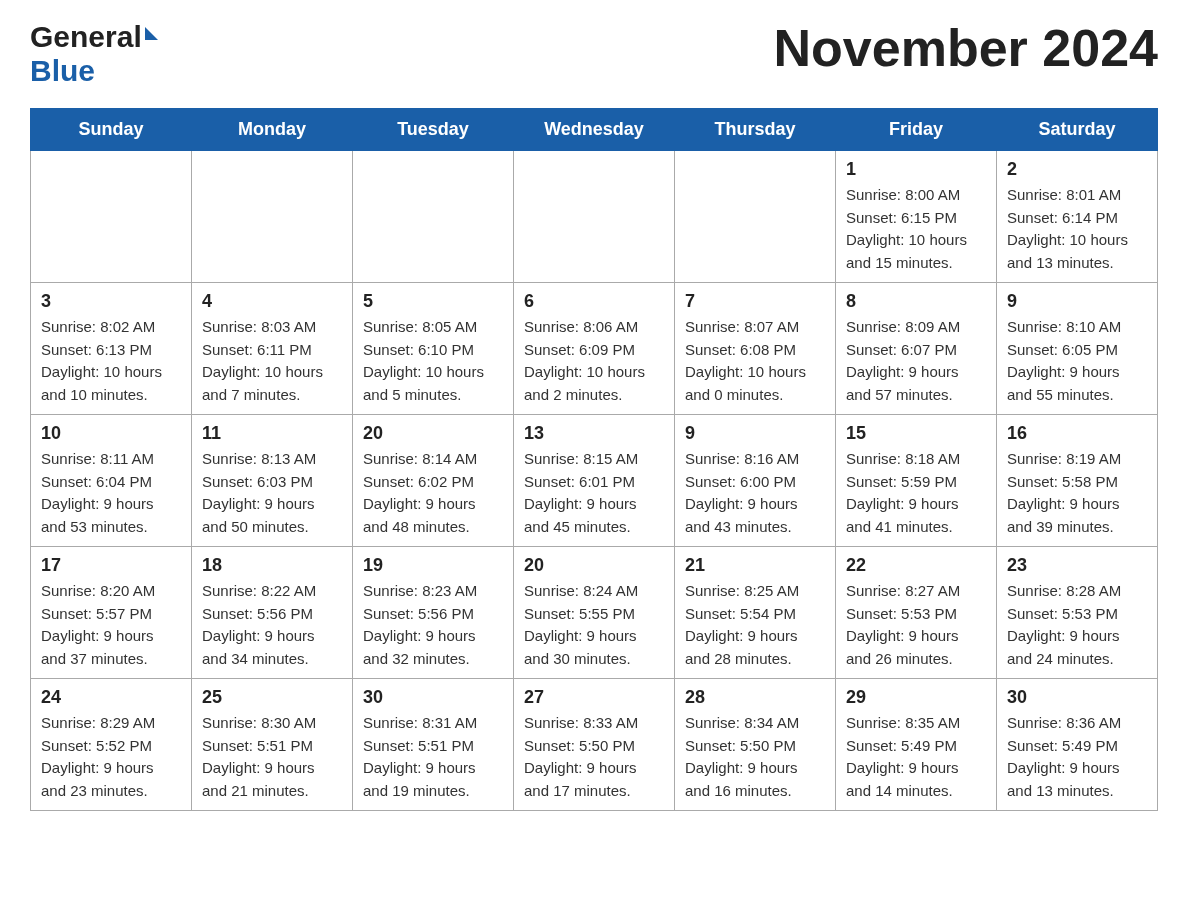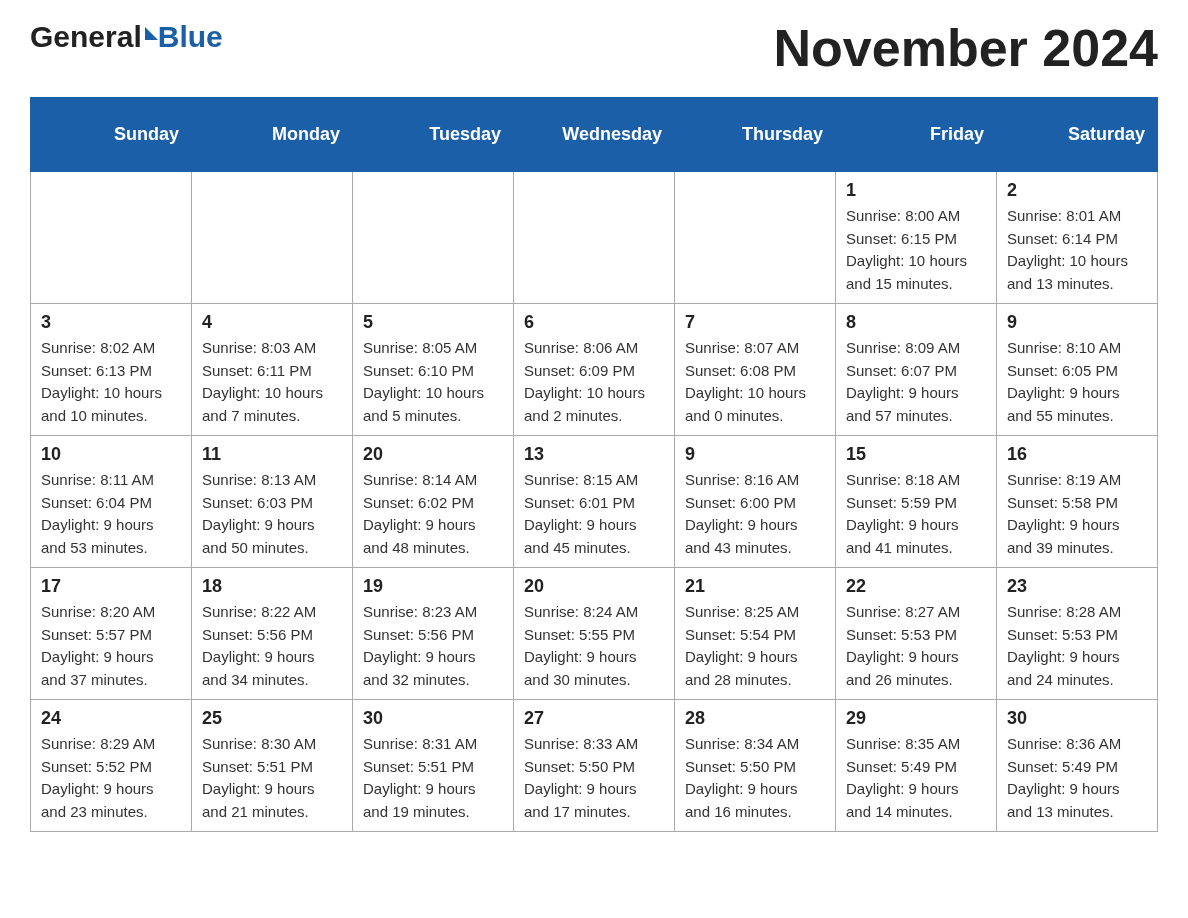--- a/index.html
+++ b/index.html
@@ -12,21 +12,21 @@
       padding: 20px 30px;
     }
     .header-area {
       display: flex;
       justify-content: space-between;
       align-items: flex-start;
       margin-bottom: 20px;
     }
     .logo {
       display: flex;
-      flex-direction: row;
+      flex-direction: column;
       align-items: flex-start;
     }
     .title-area {
       text-align: center;
     }
     .month-title {
       font-size: 52px;
       font-weight: bold;
       color: #222;
       line-height: 1.1;
@@ -39,22 +39,22 @@
     .calendar-table {
       width: 100%;
       border-collapse: collapse;
       border: 1px solid #aaa;
     }
     .calendar-table th {
       background-color: #1a5fa8;
       color: #fff;
       font-size: 18px;
       font-weight: bold;
-      padding: 26px 12px;
-      text-align: right;
+      padding: 10px 12px;
+      text-align: center;
       border: 1px solid #1a5fa8;
     }
     .calendar-table td {
       vertical-align: top;
       border: 1px solid #aaa;
       padding: 8px 10px;
       width: 14.28%;
       min-height: 110px;
       background: #fff;
     }

